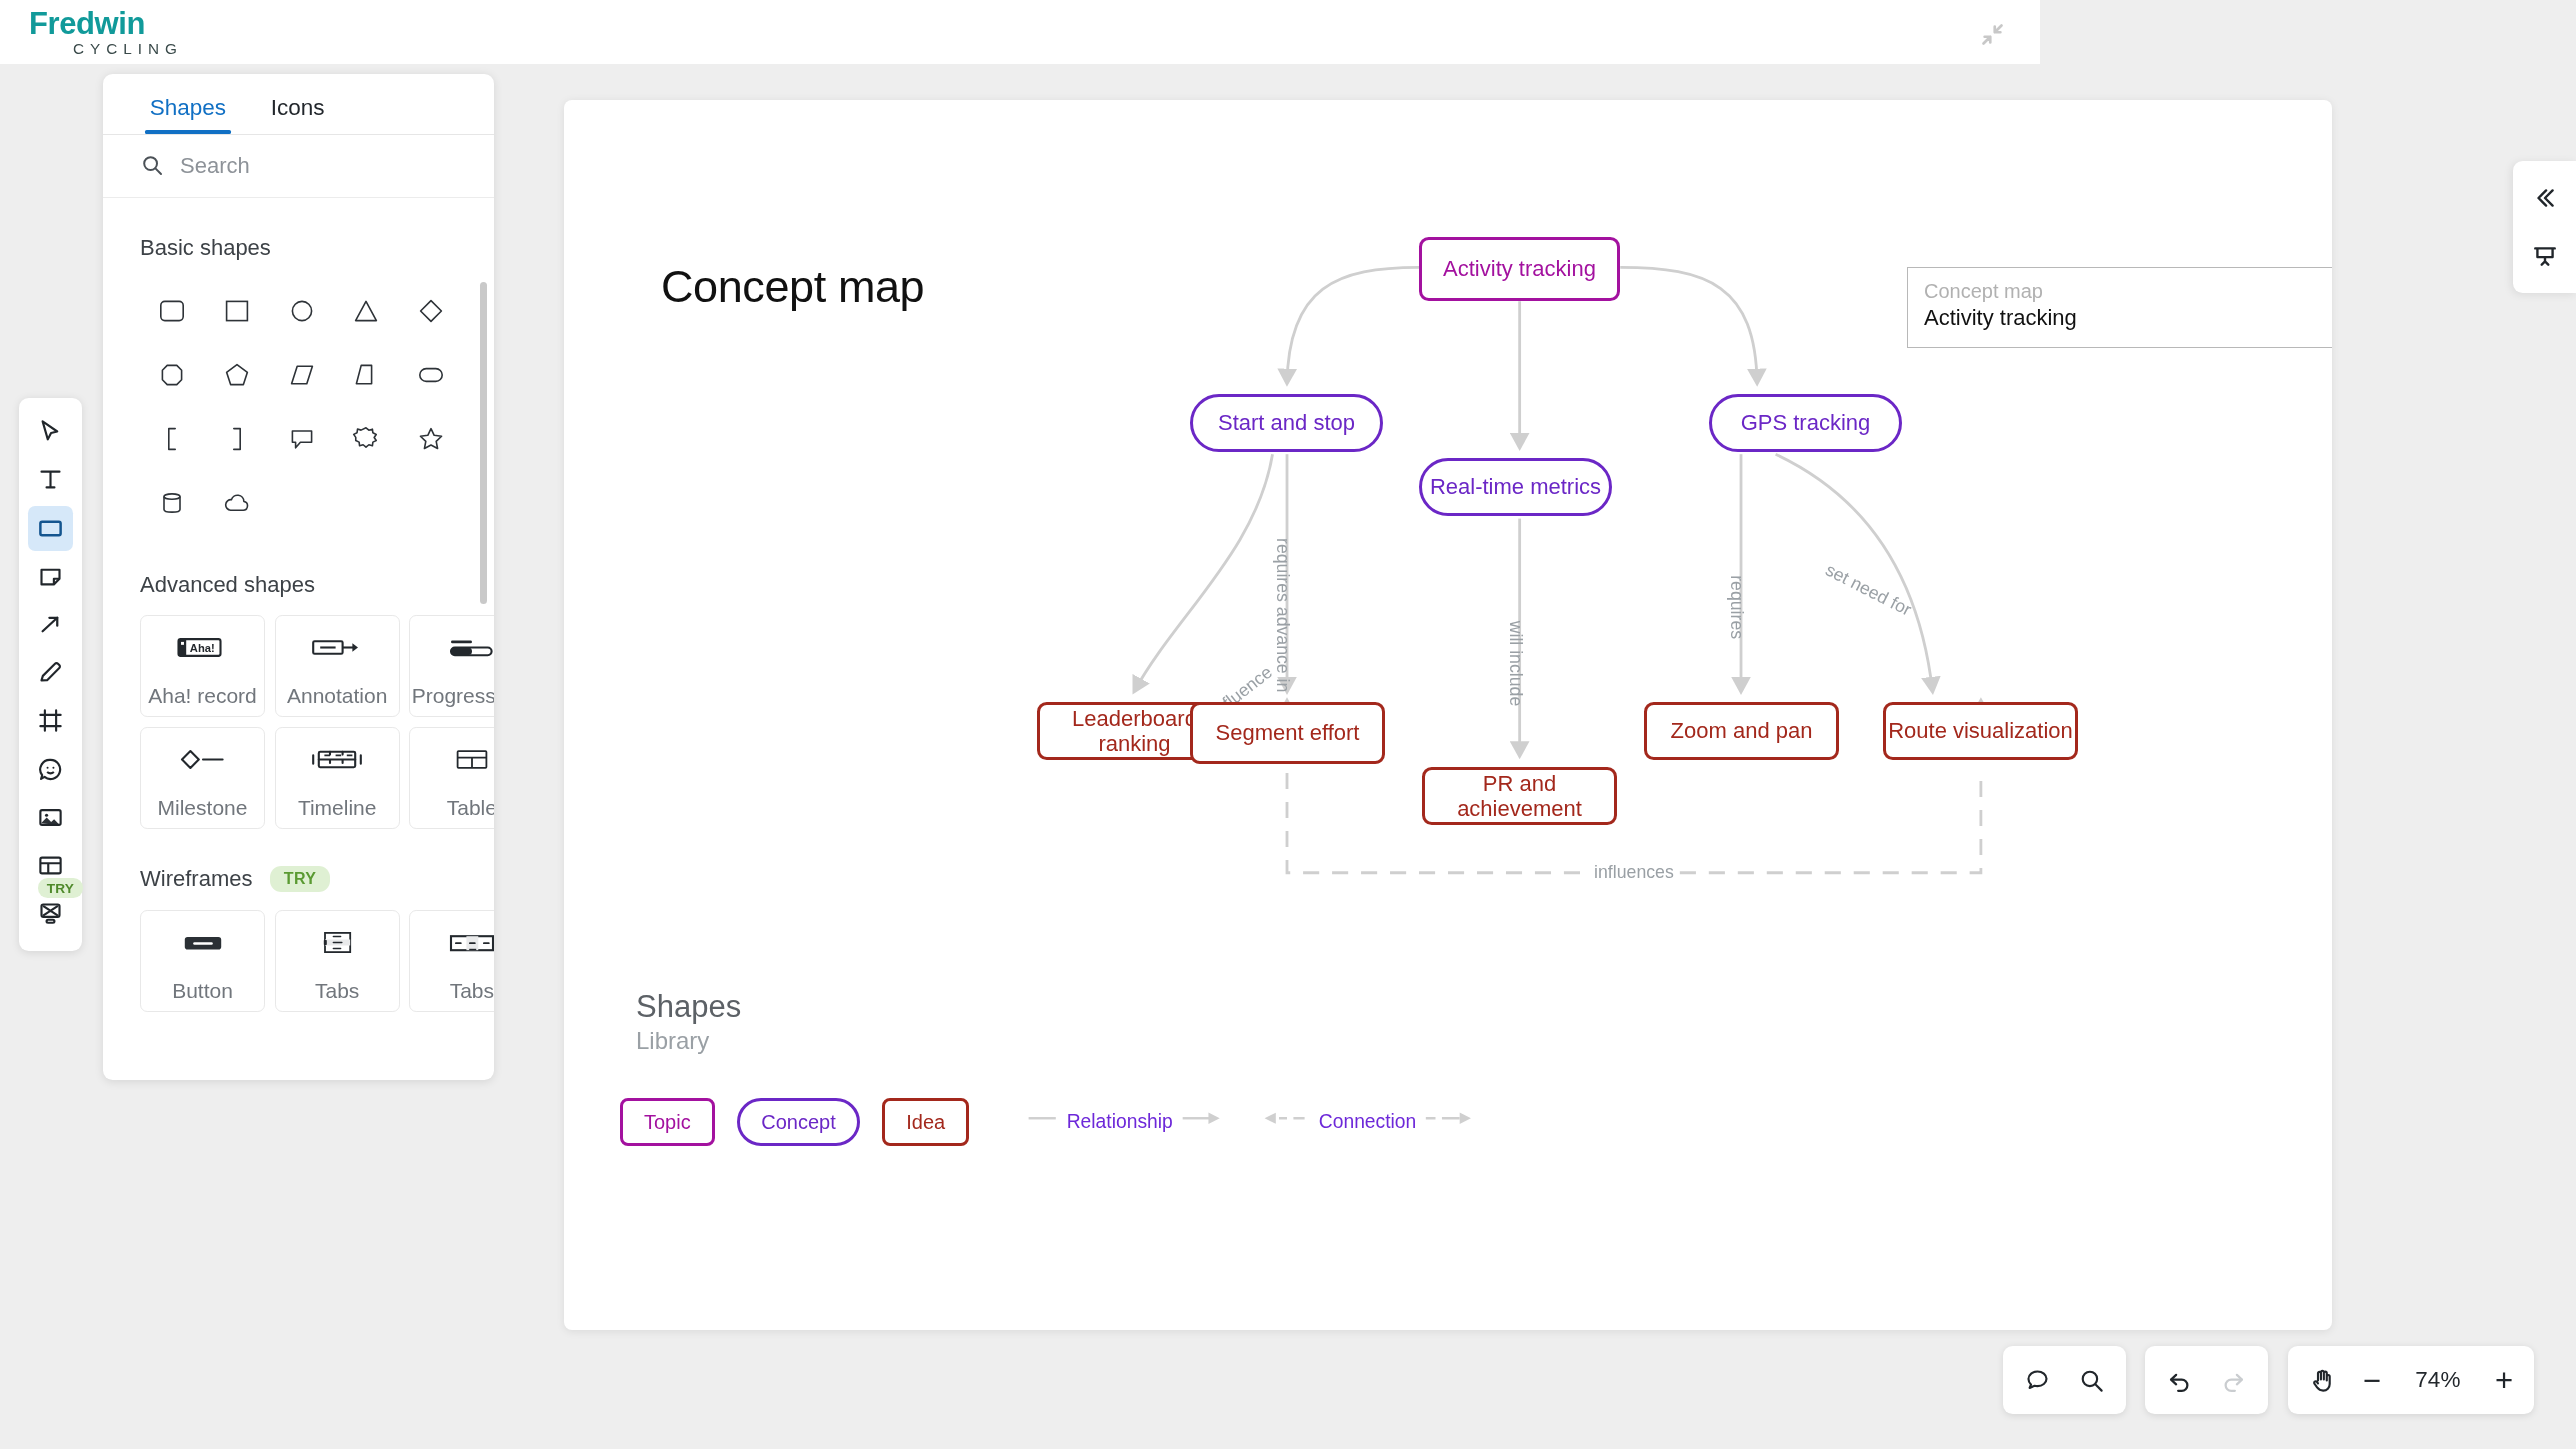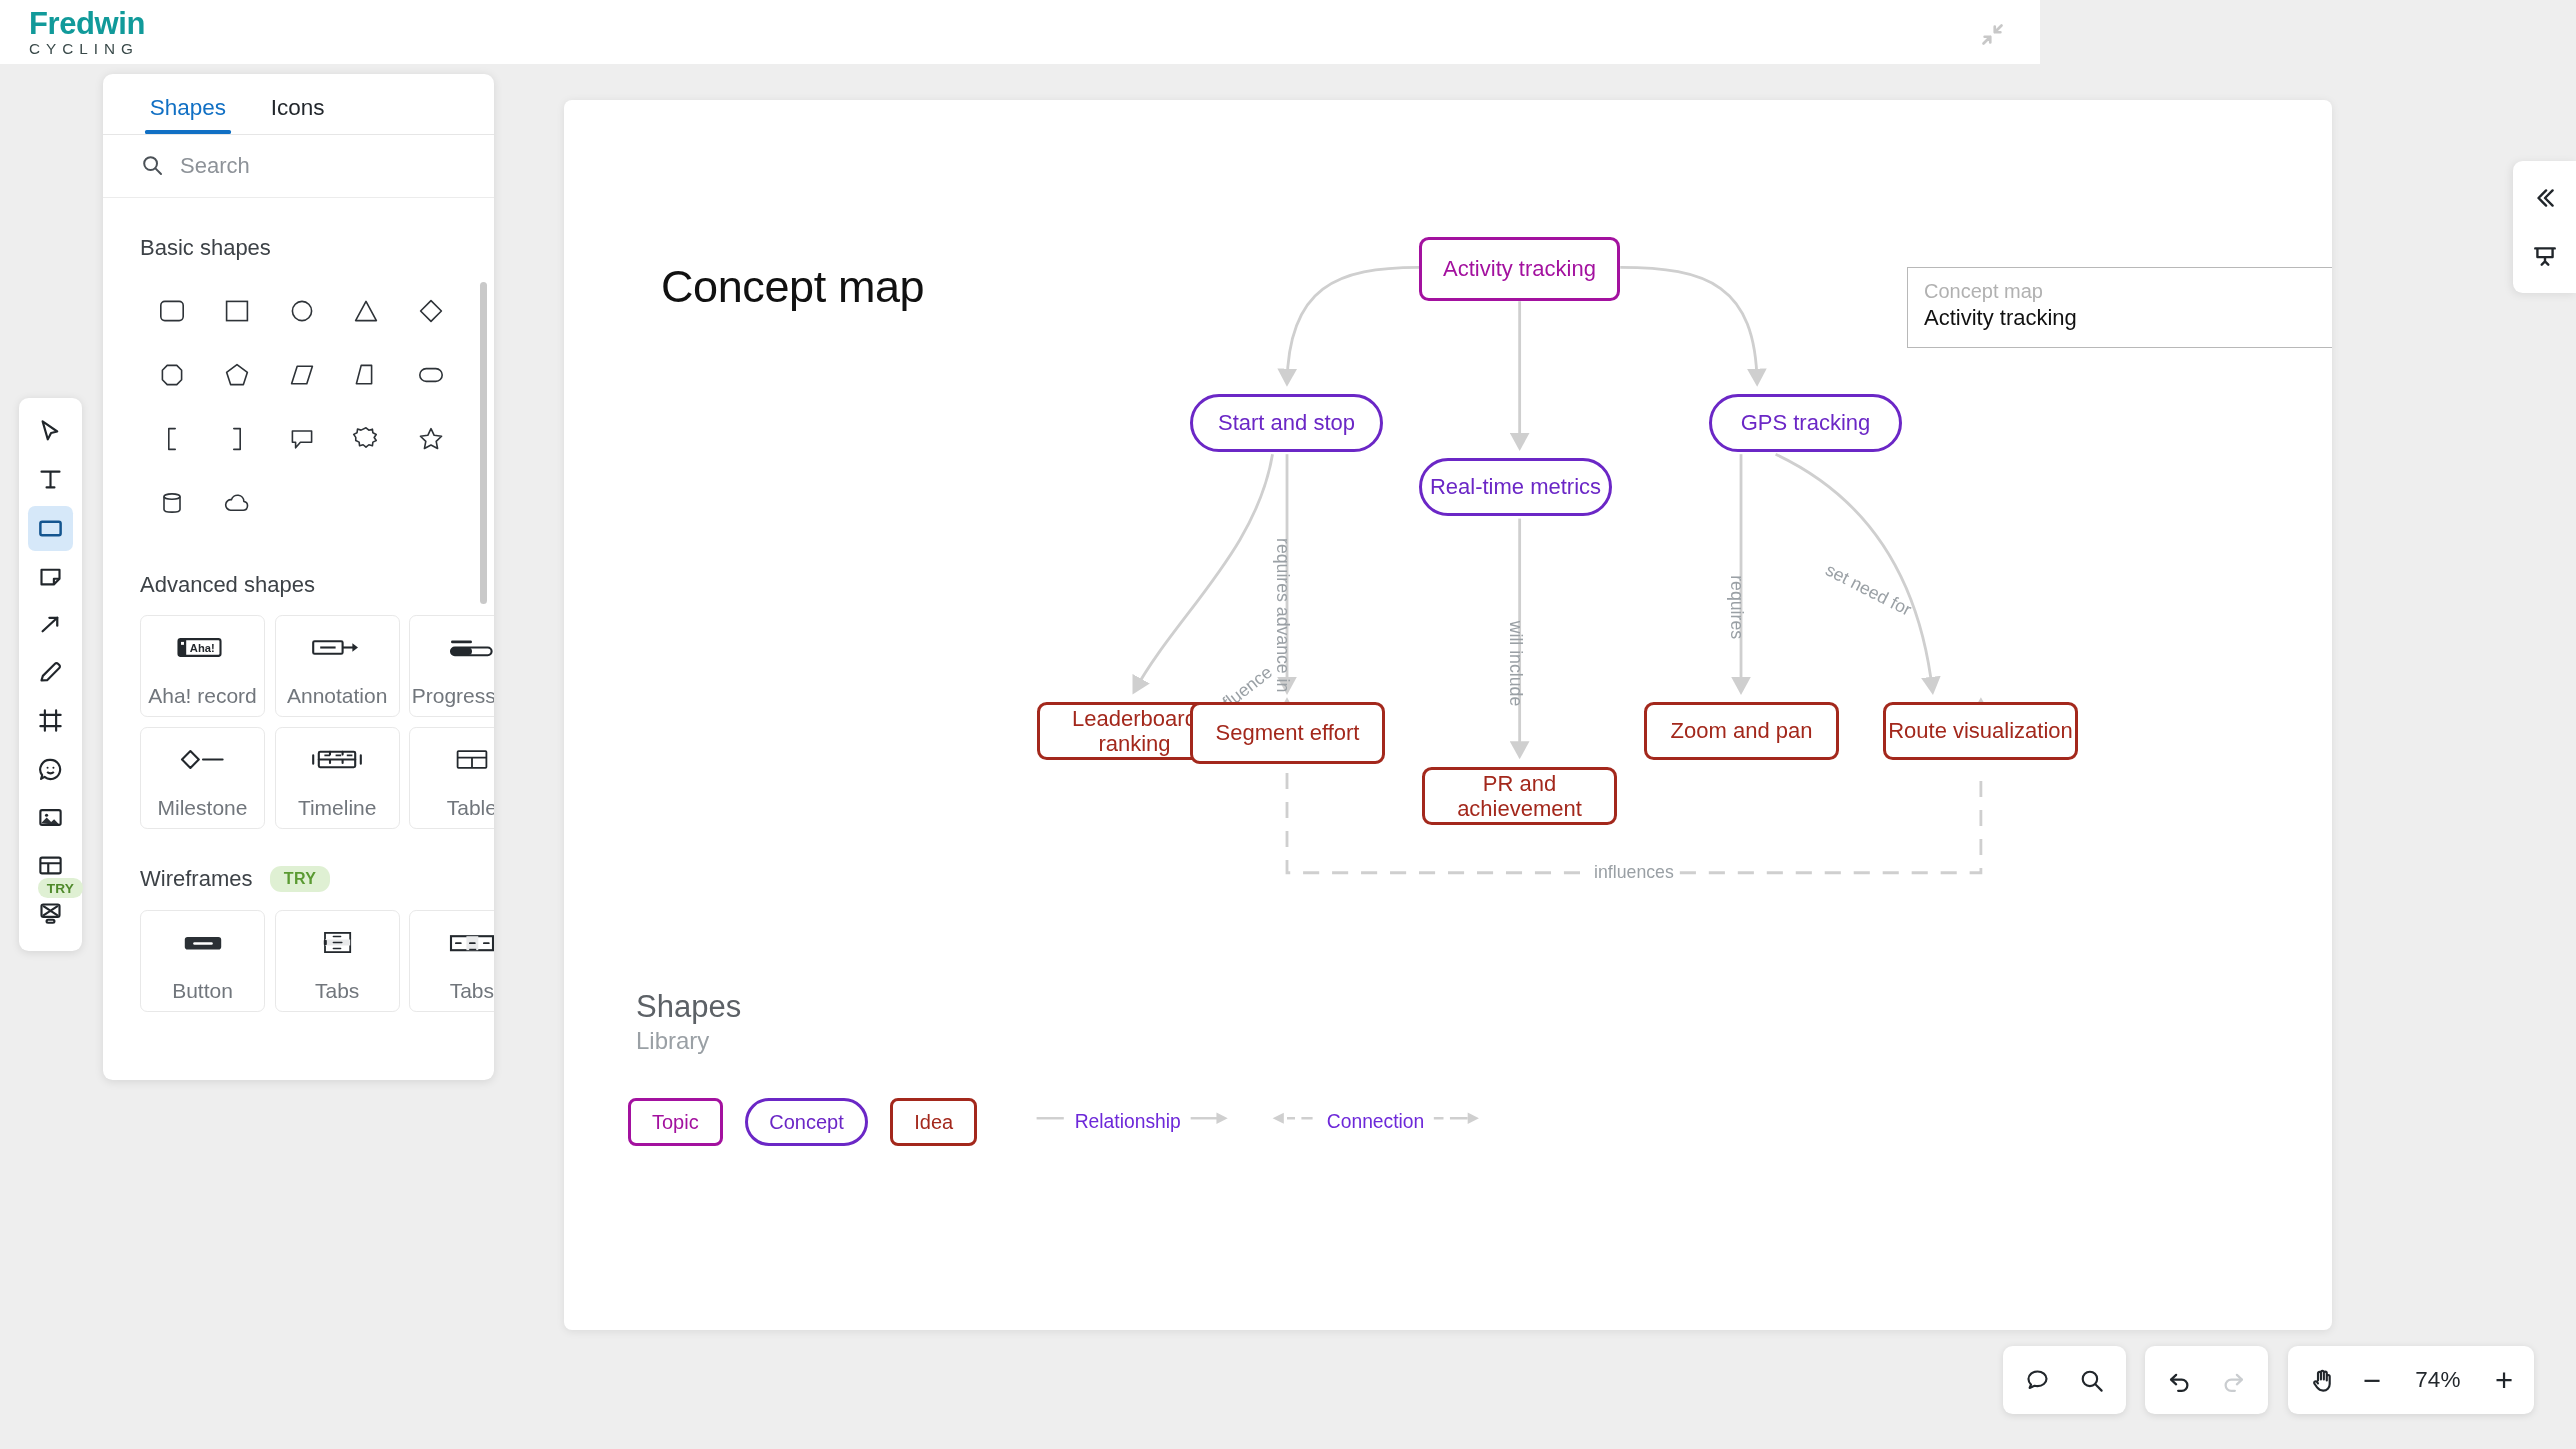--- a/index.html
+++ b/index.html
@@ -15,21 +15,21 @@
     background: #ffffff;
     display: flex; align-items: center;
   }
   .logo { margin-left: 29px; line-height: 1; }
   .logo-main {
     font-size: 31px; font-weight: bold; color: #119a9a;
     letter-spacing: -0.4px; display: block;
   }
   .logo-sub {
     font-size: 15.3px; color: #3a4a4a; letter-spacing: 6px;
-    display: block; margin-top: 2.4px;
+    display: block; margin-top: 2.4px; margin-left: 44px;
   }
   .collapse-corner {
     position: absolute; right: 34px; top: 21px;
     width: 27px; height: 27px; color: #c8c8c8;
   }
 
   
   .toolrail {
     position: absolute; left: 19.3px; top: 398px;
     width: 63px; background: #ffffff;
@@ -542,21 +542,21 @@
   <div class="node n-idea" style="left:626px;  top:602px; width:195px; height:62px;">Segment effort</div>
   <div class="node n-idea" style="left:858px; top:667px; width:195px; height:58px;">PR and achievement</div>
   <div class="node n-idea" style="left:1080px; top:602px; width:195px; height:58px;">Zoom and pan</div>
   <div class="node n-idea" style="left:1319px; top:602px; width:195px; height:58px;">Route visualization</div>
 
   <div class="lib-head" style="left:72px; top:890px;">
     <div class="lib-shapes">Shapes</div>
     <div class="lib-library">Library</div>
   </div>
 
-  <div class="legend" style="left:64px; top:998px;">
+  <div class="legend" style="left:56px; top:998px;">
     <div class="lg-chip lg-topic">Topic</div>
     <div class="lg-chip lg-concept">Concept</div>
     <div class="lg-chip lg-idea">Idea</div>
 
     <div class="lg-edge" style="margin-left:35px;">
       <svg width="32" height="14.5" viewBox="0 0 40 18">
           <path d="M2 9h34" stroke="#cfcfcf" stroke-width="3"></path>
         </svg>
       <span style="margin:0 8px;">Relationship</span>
       <svg width="42" height="14.5" viewBox="0 0 52 18">

